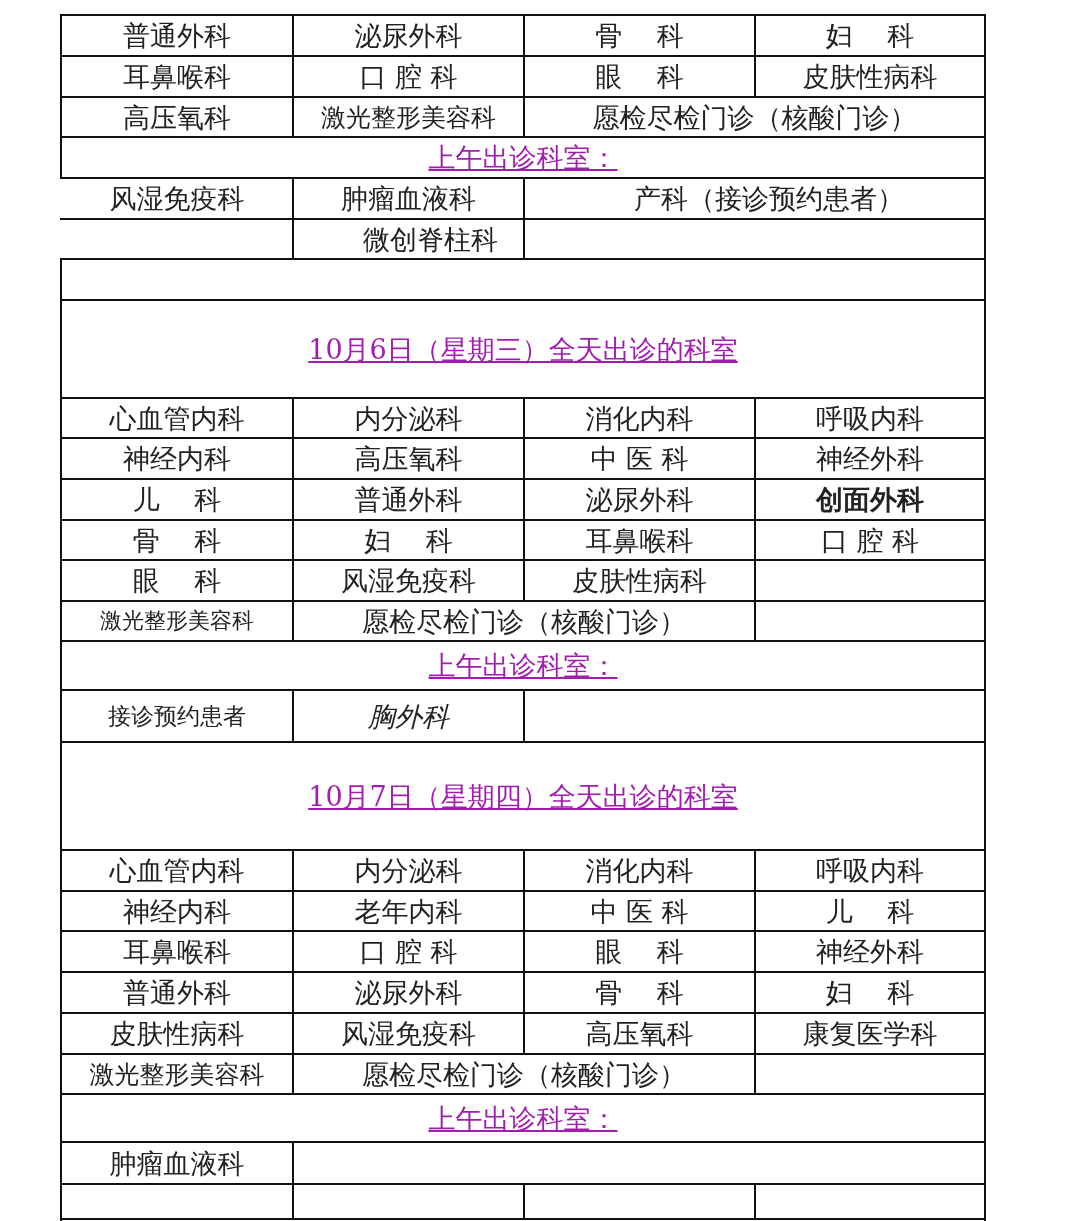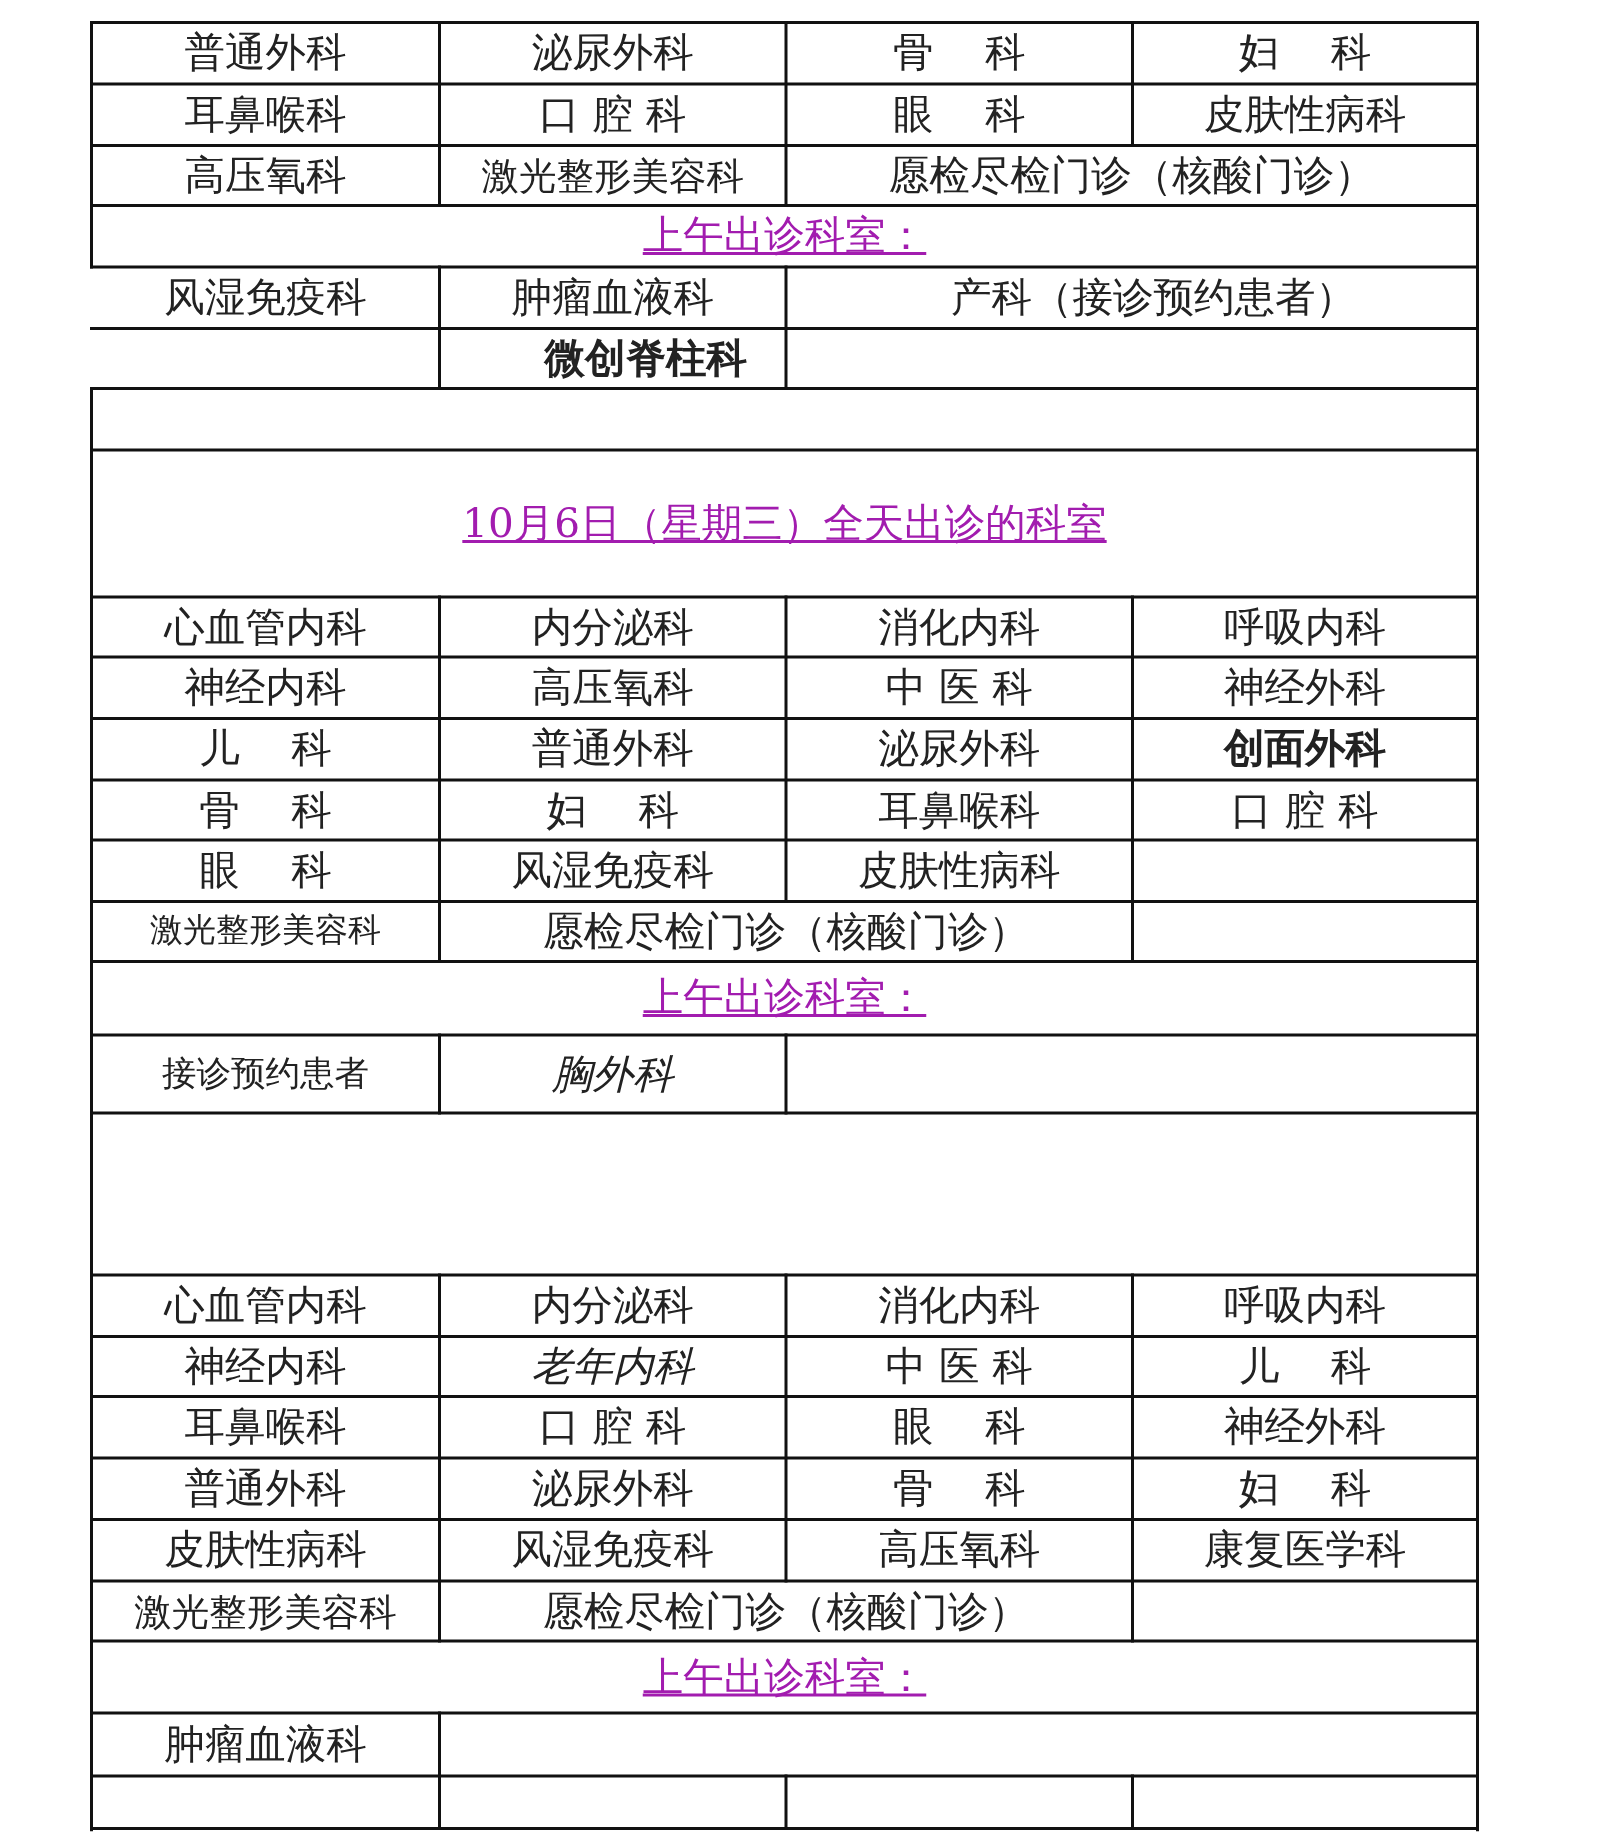--- a/index.html
+++ b/index.html
@@ -32,21 +32,21 @@
   <div class="cell" style="left:61px;top:97px;width:232px;height:40px;">高压氧科</div>
   <div class="cell" style="left:293px;top:97px;width:231px;height:40px;font-size:25px;">激光整形美容科</div>
   <div class="cell" style="left:524px;top:97px;width:461px;height:40px;">愿检尽检门诊（核酸门诊）</div>
 
   <div class="cell red" style="left:61px;top:137px;width:924px;height:41px;">上午出诊科室：</div>
 
   <div class="cell" style="left:61px;top:178px;width:232px;height:41px;">风湿免疫科</div>
   <div class="cell" style="left:293px;top:178px;width:231px;height:41px;">肿瘤血液科</div>
   <div class="cell" style="left:524px;top:178px;width:461px;height:41px;padding-left:29px;">产科（接诊预约患者）</div>
 
-  <div class="cell" style="left:293px;top:219px;width:275px;height:40px;font-weight:bold;">微创脊柱科</div>
+  <div class="cell" style="left:293px;top:219px;width:275px;height:40px;">微创脊柱科</div>
   <div class="cell" style="left:524px;top:219px;width:461px;height:40px;"></div>
 
   <div class="cell red" style="left:61px;top:300px;width:924px;height:98px;">10月6日（星期三）全天出诊的科室</div>
 
   <div class="cell" style="left:61px;top:398px;width:232px;height:40px;">心血管内科</div>
   <div class="cell" style="left:293px;top:398px;width:231px;height:40px;">内分泌科</div>
   <div class="cell" style="left:524px;top:398px;width:231px;height:40px;">消化内科</div>
   <div class="cell" style="left:755px;top:398px;width:230px;height:40px;">呼吸内科</div>
 
   <div class="cell" style="left:61px;top:438px;width:232px;height:41px;">神经内科</div>
@@ -72,28 +72,29 @@
   <div class="cell small" style="left:61px;top:601px;width:232px;height:40px;">激光整形美容科</div>
   <div class="cell" style="left:293px;top:601px;width:462px;height:40px;">愿检尽检门诊（核酸门诊）</div>
   <div class="cell" style="left:755px;top:601px;width:230px;height:40px;"></div>
 
   <div class="cell red" style="left:61px;top:641px;width:924px;height:49px;">上午出诊科室：</div>
 
   <div class="cell small" style="left:61px;top:690px;width:232px;height:52px;font-size:23px;">接诊预约患者</div>
   <div class="cell" style="left:293px;top:690px;width:231px;height:52px;font-style:italic;">胸外科</div>
   <div class="cell" style="left:524px;top:690px;width:461px;height:52px;"></div>
 
+  <div class="cell red" style="left:61px;top:742px;width:924px;height:108px;">10月7日（星期四）全天出诊的科室</div>
 
   <div class="cell" style="left:61px;top:850px;width:232px;height:41px;">心血管内科</div>
   <div class="cell" style="left:293px;top:850px;width:231px;height:41px;">内分泌科</div>
   <div class="cell" style="left:524px;top:850px;width:231px;height:41px;">消化内科</div>
   <div class="cell" style="left:755px;top:850px;width:230px;height:41px;">呼吸内科</div>
 
   <div class="cell" style="left:61px;top:891px;width:232px;height:40px;">神经内科</div>
-  <div class="cell" style="left:293px;top:891px;width:231px;height:40px;font-style:italic;">老年内科</div>
+  <div class="cell" style="left:293px;top:891px;width:231px;height:40px;">老年内科</div>
   <div class="cell" style="left:524px;top:891px;width:231px;height:40px;">中 医 科</div>
   <div class="cell" style="left:755px;top:891px;width:230px;height:40px;">儿    科</div>
 
   <div class="cell" style="left:61px;top:931px;width:232px;height:41px;">耳鼻喉科</div>
   <div class="cell" style="left:293px;top:931px;width:231px;height:41px;">口 腔 科</div>
   <div class="cell" style="left:524px;top:931px;width:231px;height:41px;">眼    科</div>
   <div class="cell" style="left:755px;top:931px;width:230px;height:41px;">神经外科</div>
 
   <div class="cell" style="left:61px;top:972px;width:232px;height:41px;">普通外科</div>
   <div class="cell" style="left:293px;top:972px;width:231px;height:41px;">泌尿外科</div>

